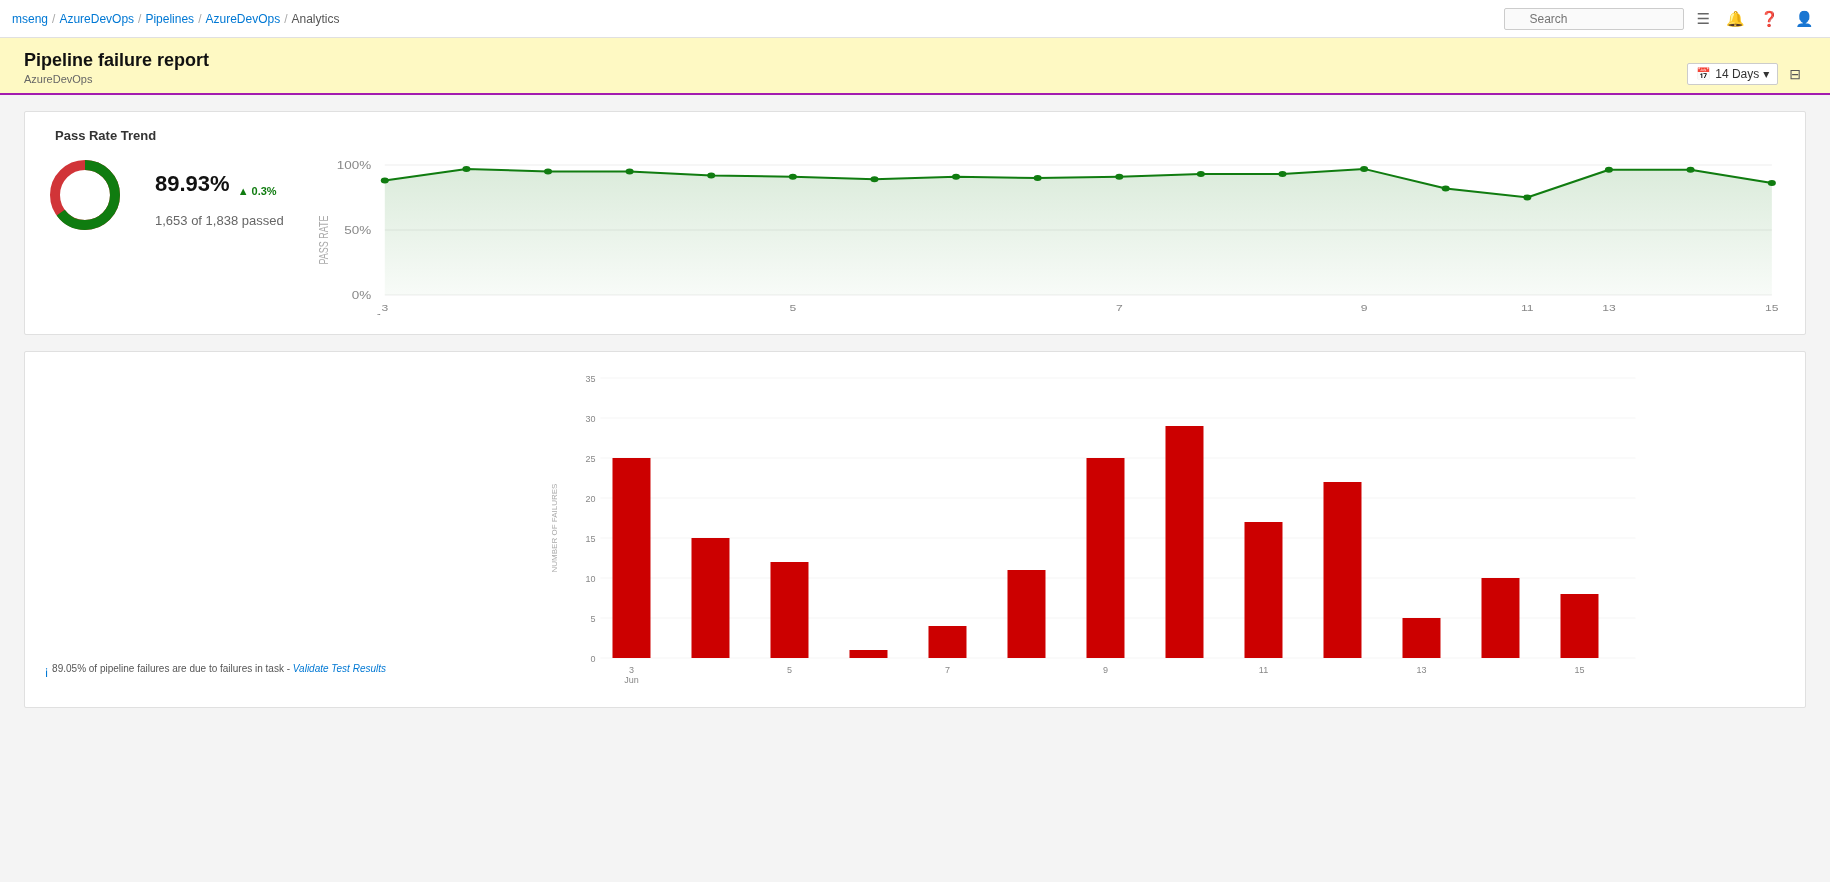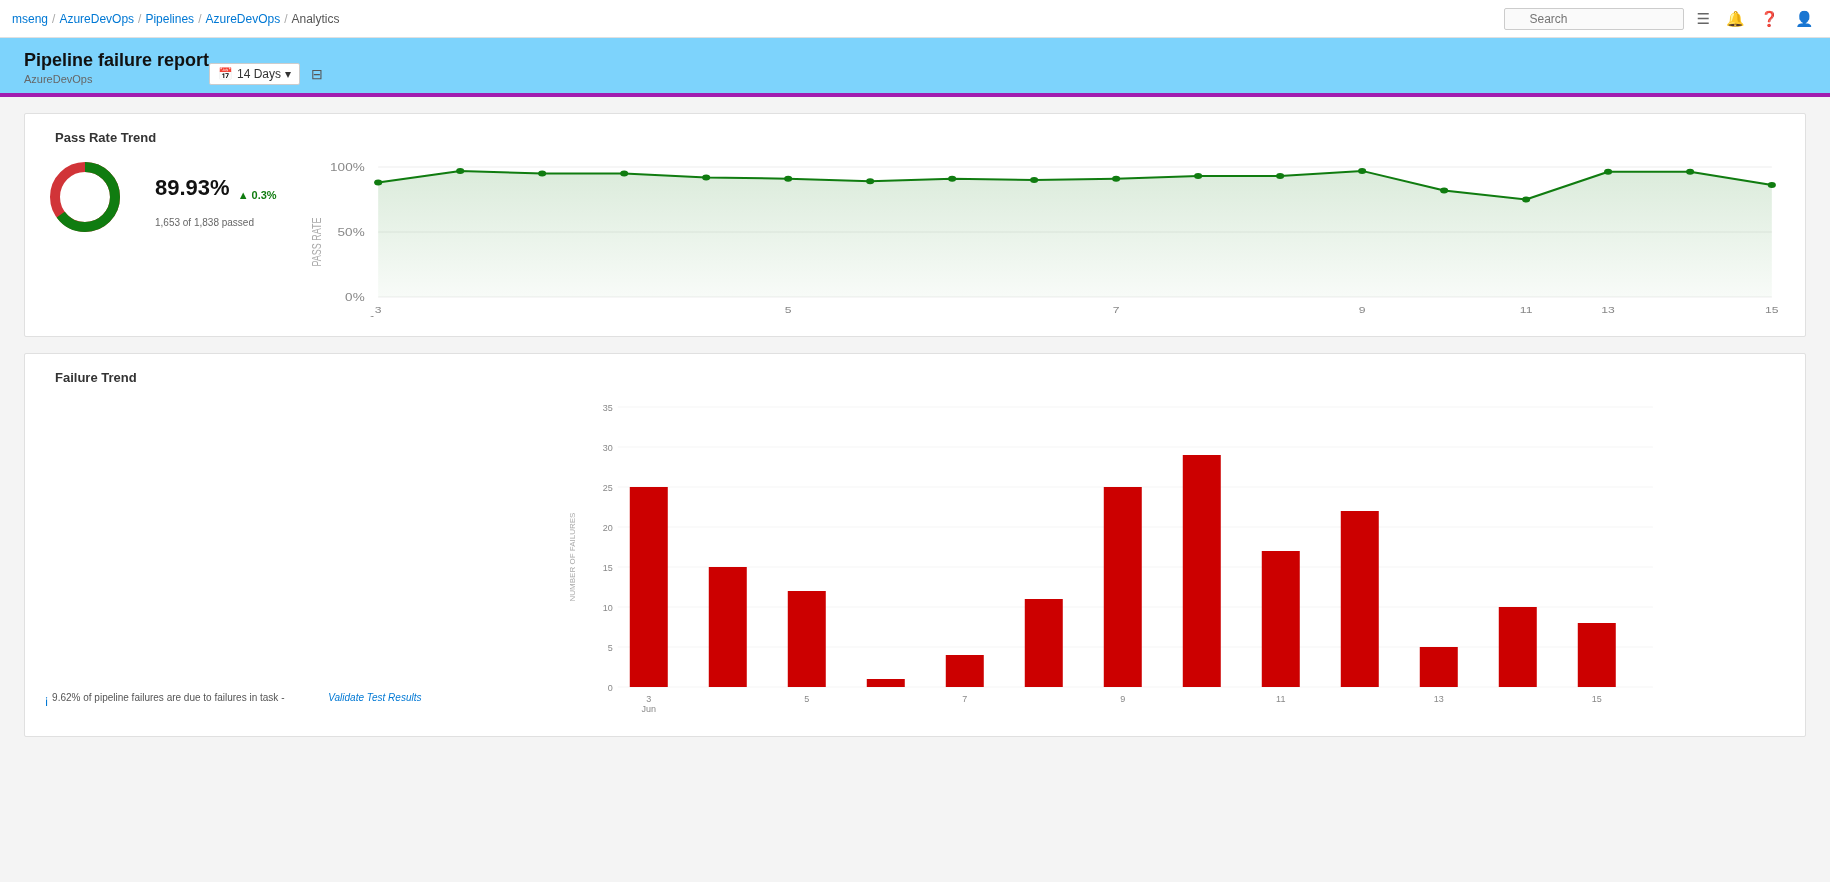--- a/index.html
+++ b/index.html
@@ -64,26 +64,26 @@
     }
     .topbar-icon {
       font-size: 15px;
       color: #666;
       cursor: pointer;
       padding: 4px;
     }
 
     
     .page-header {
-      background: #7dd3fc;
+      background: #fef9c3;
       padding: 12px 24px 8px 24px;
-      border-bottom: 4px solid #a21caf;
+      border-bottom: 2px solid #a21caf;
       display: flex;
       align-items: flex-end;
-      justify-content: flex-start;
+      justify-content: space-between;
     }
     .page-title {
       font-size: 18px;
       font-weight: 600;
       color: #111;
     }
     .page-subtitle {
       font-size: 11px;
       color: #666;
       margin-top: 2px;
@@ -169,21 +169,21 @@
       font-size: 22px;
       font-weight: 600;
       color: #111;
     }
     .pass-delta {
       font-size: 11px;
       color: #107c10;
       font-weight: 600;
     }
     .pass-count {
-      font-size: 10px;
+      font-size: 13px;
       color: #666;
       margin-top: 16px;
     }
 
     
     .chart-area {
       flex: 1;
       min-height: 160px;
       position: relative;
     }
@@ -386,28 +386,27 @@
           <text x="969" y="156" font-size="9" fill="#888" text-anchor="middle">13</text>
           <text x="1090" y="156" font-size="9" fill="#888" text-anchor="middle">15</text>
 
           <text x="18" y="85" font-size="9" fill="#aaa" text-anchor="middle" transform="rotate(-90,18,85)">PASS RATE</text>
         </svg>
       </div>
     </div>
   </div>
 
   <div class="card">
-    <div class="card-title">Failure Trend</div>
     <div class="failure-trend-content">
       <div class="failure-left">
         <div class="failure-note">
           <span class="failure-note-icon">ℹ</span>
           <span class="failure-note-text">
-            <span>9.62% of pipeline failures are due to failures in task -</span>
-            <em><a style="color:#0078d4;text-decoration:none;margin-left:41px;">Validate Test Results</a></em>
+            <span>89.05% of pipeline failures are due to failures in task -</span>
+            <em><a style="color:#0078d4;text-decoration:none;">Validate Test Results</a></em>
           </span>
         </div>
       </div>
 
       <div class="chart-area">
         <svg class="bar-chart-container" viewBox="0 0 1100 320">
 
           <text x="12" y="160" font-size="8" fill="#aaa" text-anchor="middle" transform="rotate(-90,12,160)">NUMBER OF FAILURES</text>
 
           <line x1="55" y1="10" x2="1090" y2="10" stroke="#e8e8e8" stroke-width="0.5"></line>

